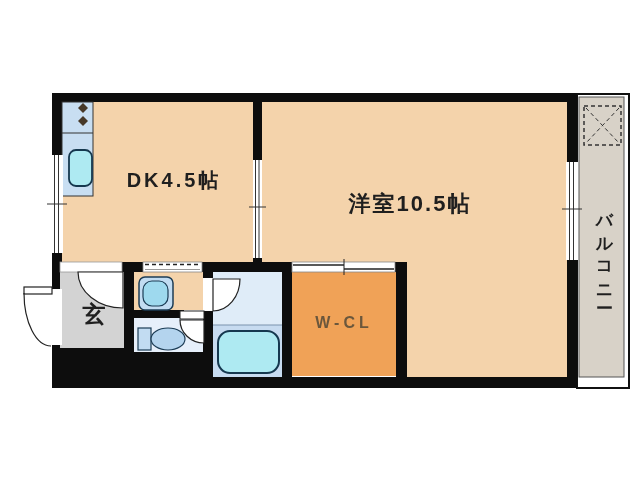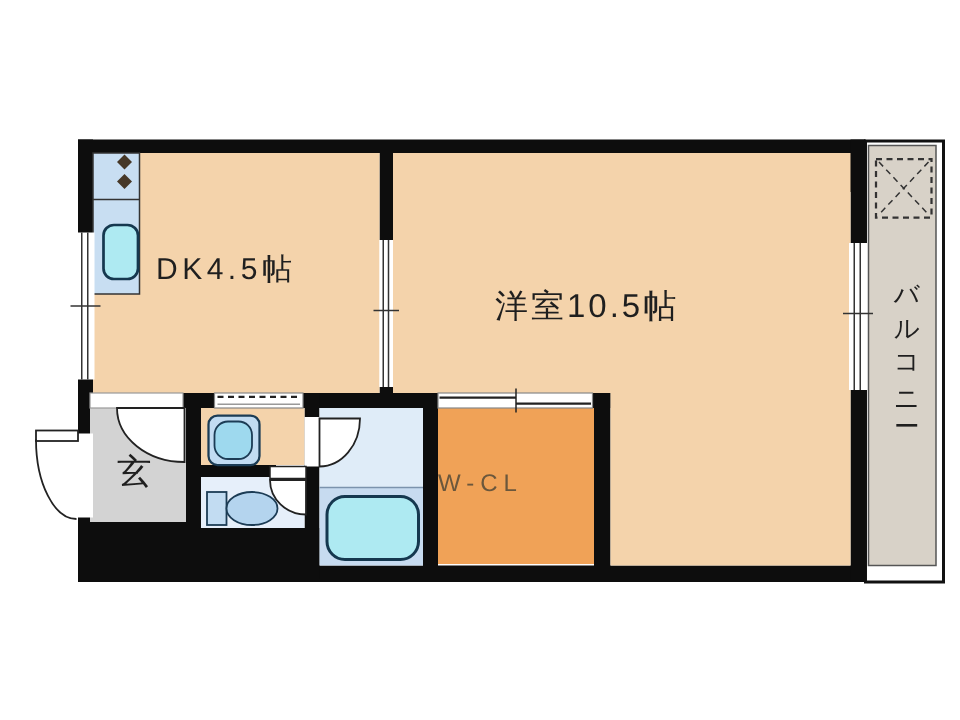--- a/index.html
+++ b/index.html
@@ -2,22 +2,22 @@
 <html><head>
 <meta charset="utf-8">
 <style>
   html,body{margin:0;padding:0;background:#ffffff;}
   #stage{
     position:relative;width:640px;height:480px;background:#ffffff;overflow:hidden;
     font-family:"Liberation Sans","DejaVu Sans",sans-serif;
   }
   #plan-svg{position:absolute;left:0;top:0;}
   .label{
-    position:absolute;color:#1f1f1f;font-weight:normal;white-space:nowrap;
-    text-align:left;line-height:1.1;
+    position:absolute;color:#1f1f1f;font-weight:bold;white-space:nowrap;
+    text-align:center;line-height:1.1;
   }
   #dk-label{left:104px;top:169px;width:140px;font-size:20px;letter-spacing:3px;}
   #living-label{left:330px;top:192px;width:160px;font-size:22px;letter-spacing:2px;}
   #genkan-label{left:78px;top:302px;width:32px;font-size:23px;}
   #wcl-label{left:292px;top:314px;width:104px;font-size:16px;letter-spacing:4px;color:#6b573c;}
   #balcony-label{
     left:589px;top:177px;width:24px;height:150px;font-size:17px;letter-spacing:5px;
     writing-mode:vertical-rl;text-orientation:mixed;
   }
 </style>

